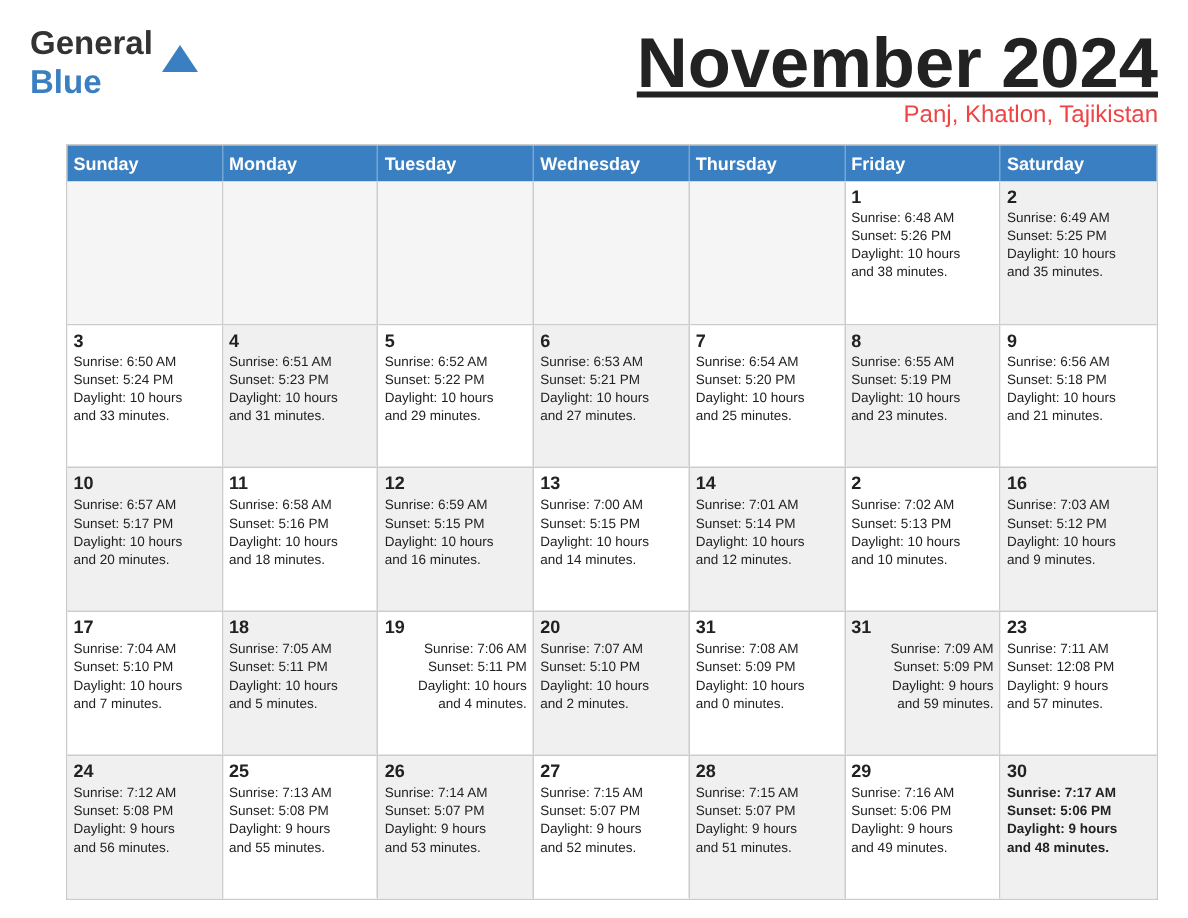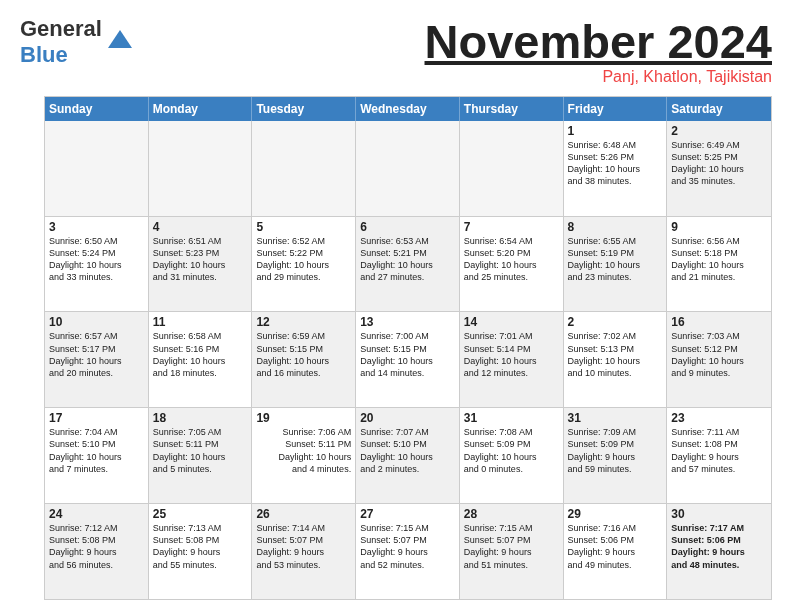--- a/index.html
+++ b/index.html
@@ -294,29 +294,29 @@
           </div>
           <div class="cal-cell">
             <span class="day-num">31</span>
             <div class="cell-text" style="white-space: pre-line;">Sunrise: 7:08 AM
 Sunset: 5:09 PM
 Daylight: 10 hours
 and 0 minutes.</div>
           </div>
           <div class="cal-cell shaded">
             <span class="day-num">31</span>
-            <div class="cell-text" style="white-space: pre-line;">Sunrise: 7:09 AM
+            <div class="cell-text" style="white-space: pre-line; text-align: right;">Sunrise: 7:09 AM
 Sunset: 5:09 PM
 Daylight: 9 hours
 and 59 minutes.</div>
           </div>
           <div class="cal-cell">
             <span class="day-num">23</span>
             <div class="cell-text" style="white-space: pre-line;">Sunrise: 7:11 AM
-Sunset: 1:08 PM
+Sunset: 12:08 PM
 Daylight: 9 hours
 and 57 minutes.</div>
           </div>
         </div>
         <div class="cal-row">
           <div class="cal-cell shaded">
             <span class="day-num">24</span>
             <div class="cell-text" style="white-space: pre-line;">Sunrise: 7:12 AM
 Sunset: 5:08 PM
 Daylight: 9 hours

